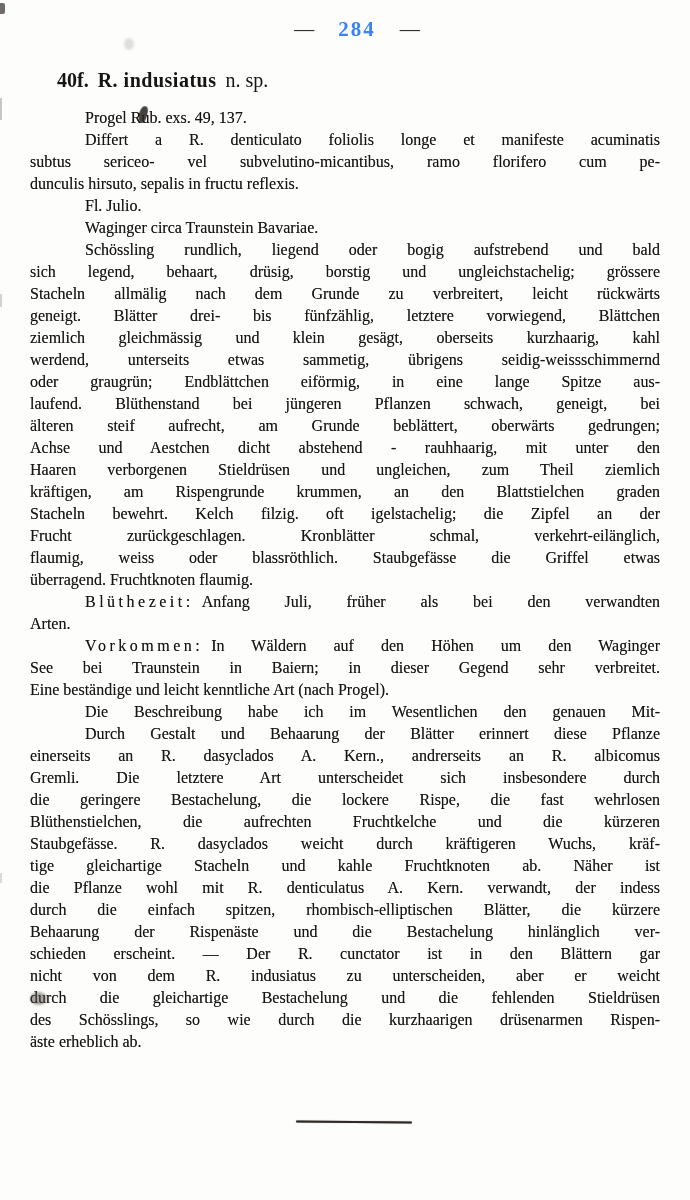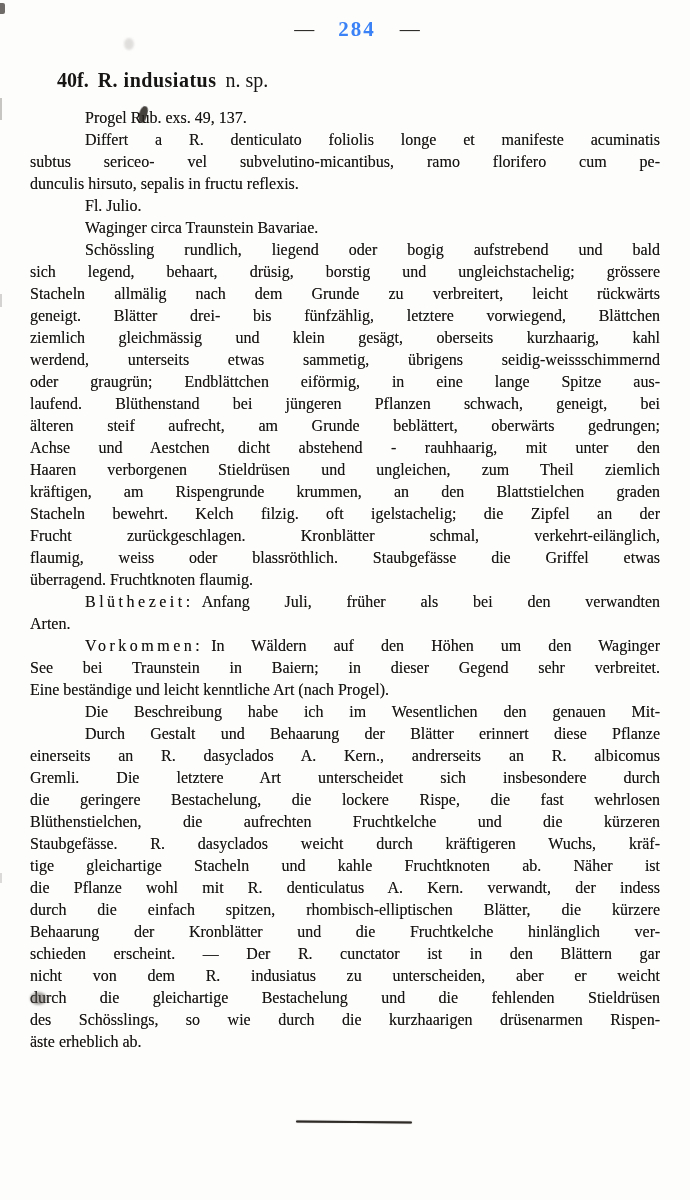--- a/index.html
+++ b/index.html
@@ -118,21 +118,21 @@
       <div class="line indent">Die Beschreibung habe ich im Wesentlichen den genauen Mit-</div>
       <div class="line indent">Durch Gestalt und Behaarung der Blätter erinnert diese Pflanze</div>
       <div class="line">einerseits an R. dasyclados A. Kern., andrerseits an R. albicomus</div>
       <div class="line">Gremli.  Die letztere Art unterscheidet sich insbesondere durch</div>
       <div class="line">die geringere Bestachelung, die lockere Rispe, die fast wehrlosen</div>
       <div class="line">Blüthenstielchen, die aufrechten Fruchtkelche und die kürzeren</div>
       <div class="line">Staubgefässe.  R. dasyclados weicht durch kräftigeren Wuchs, kräf-</div>
       <div class="line">tige gleichartige Stacheln und kahle Fruchtknoten ab.  Näher ist</div>
       <div class="line">die Pflanze wohl mit R. denticulatus A. Kern. verwandt, der indess</div>
       <div class="line">durch die einfach spitzen, rhombisch-elliptischen Blätter, die kürzere</div>
-      <div class="line">Behaarung der Kronblätter und die Fruchtkelche hinlänglich ver-</div>
+      <div class="line">Behaarung der Rispenäste und die Bestachelung hinlänglich ver-</div>
       <div class="line">schieden erscheint. — Der R. cunctator ist in den Blättern gar</div>
       <div class="line">nicht von dem R. indusiatus zu unterscheiden, aber er weicht</div>
       <div class="line">durch die gleichartige Bestachelung und die fehlenden Stieldrüsen</div>
       <div class="line">des Schösslings, so wie durch die kurzhaarigen drüsenarmen Rispen-</div>
       <div class="line last">äste erheblich ab.</div>
     </div>
 
   <div class="end-rule"></div>
 
   <div class="smudge smudge-corner"></div>

